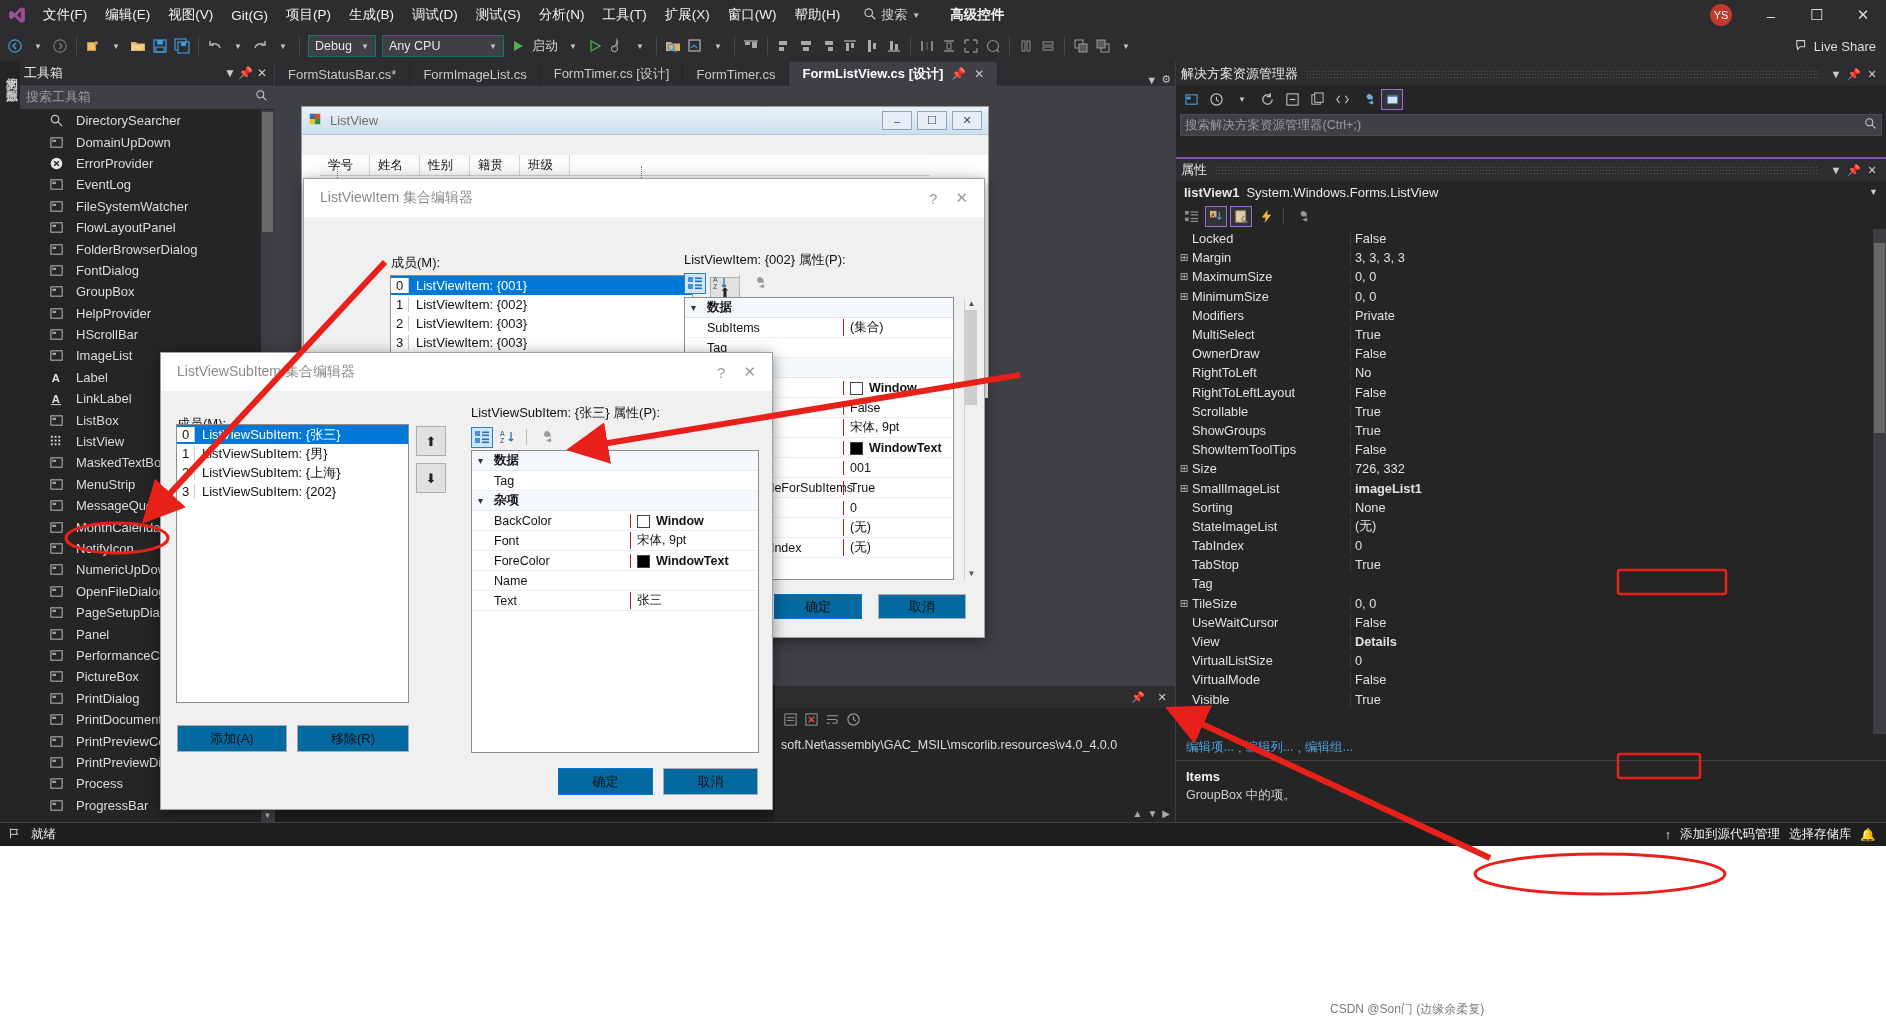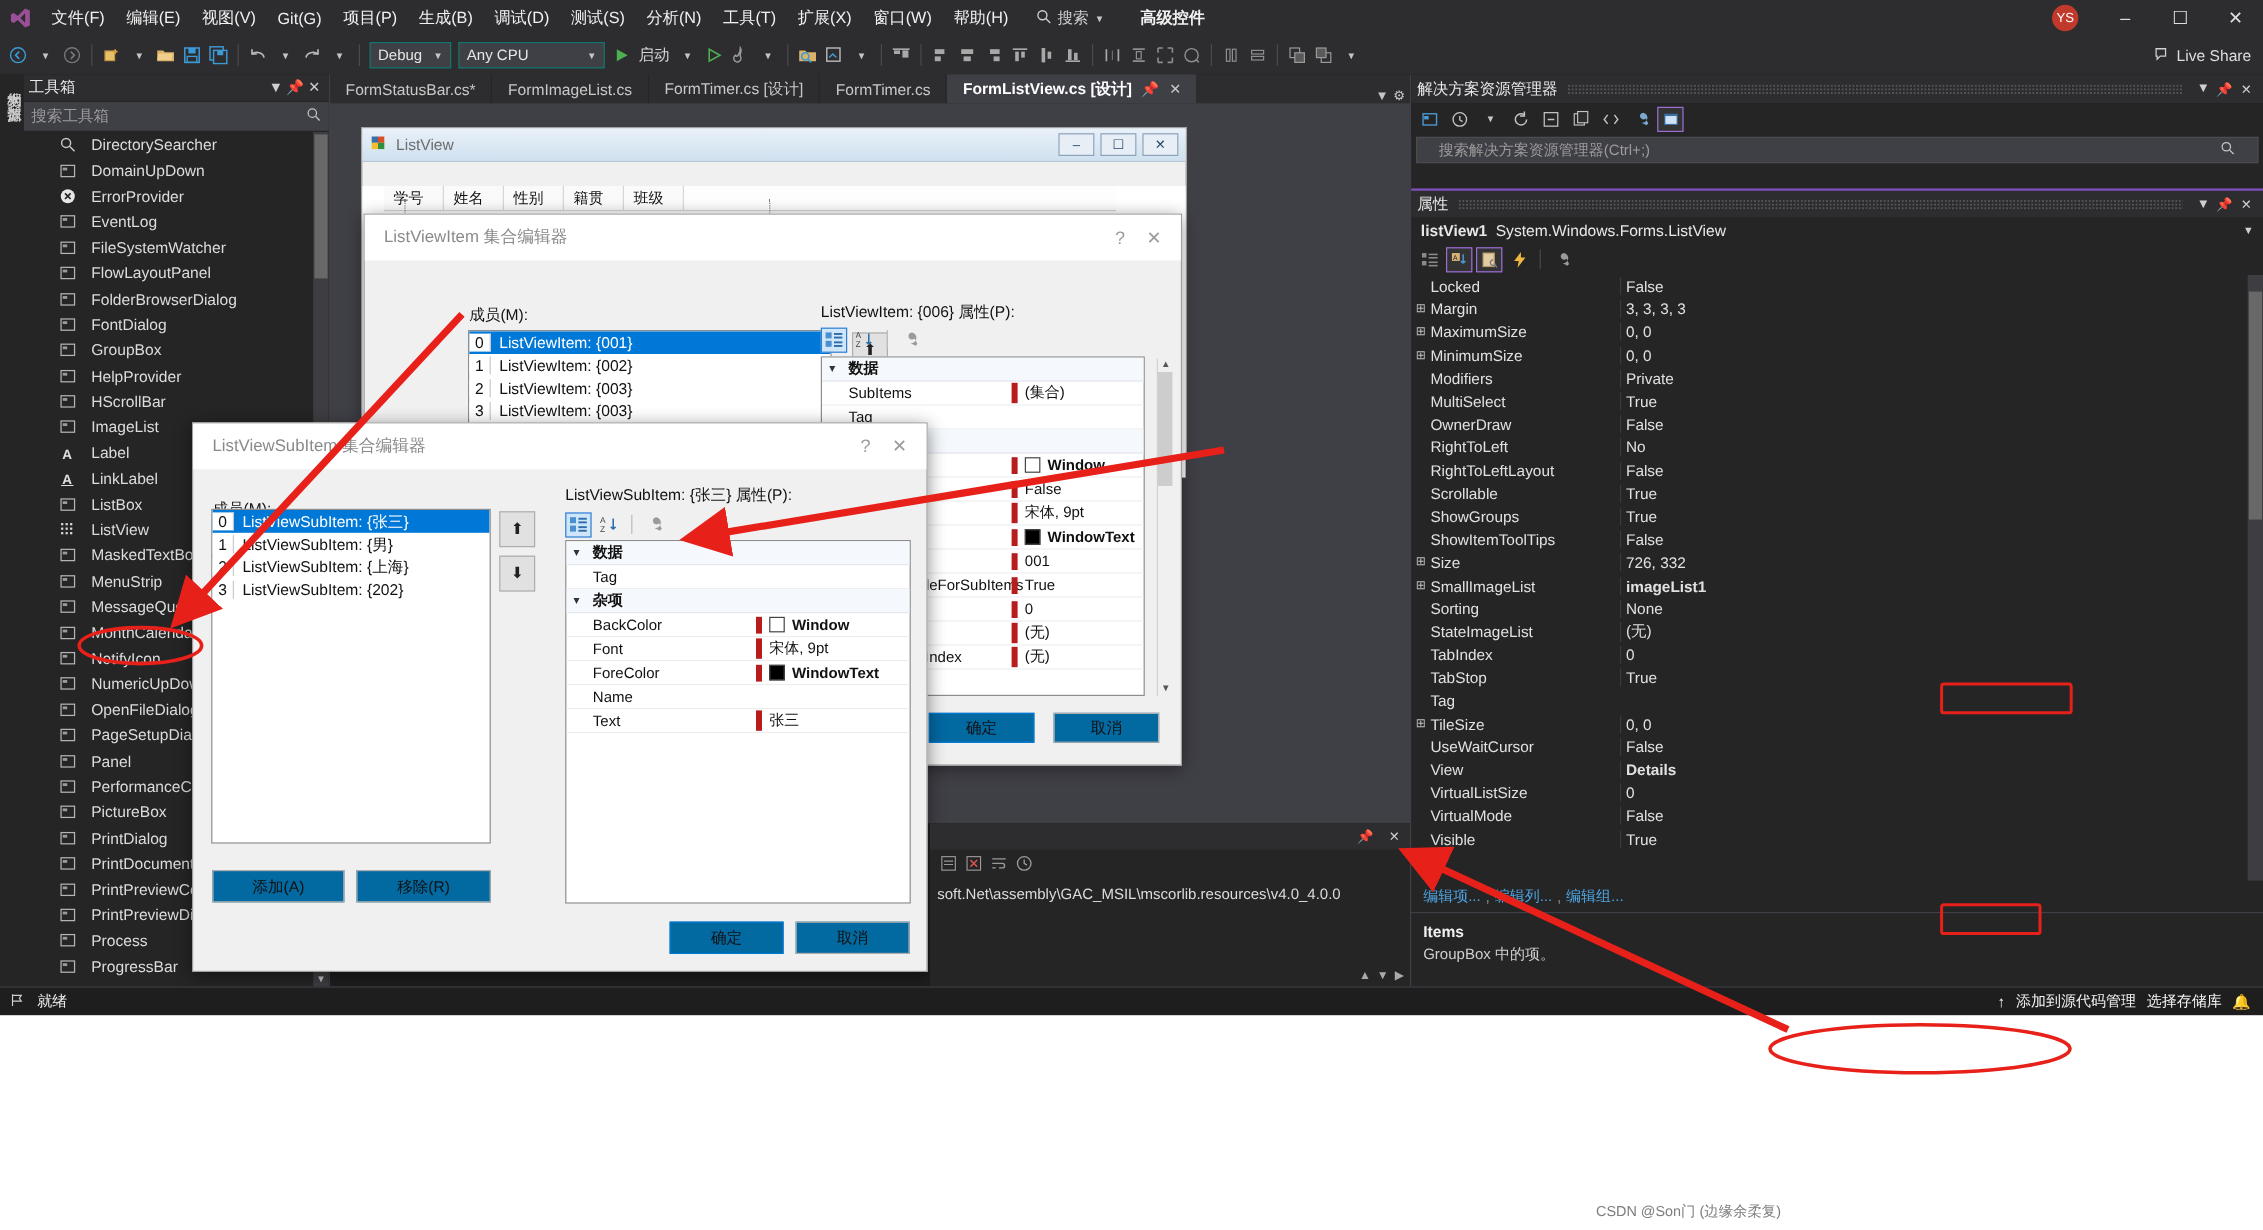--- a/index.html
+++ b/index.html
@@ -114,42 +114,42 @@
   .pgrid-toolbar { height:24px; display:flex; align-items:center; gap:4px; }
   .pg-btn { width:22px; height:21px; display:flex; align-items:center; justify-content:center; }
   .pg-btn.on { border:1px solid #2f7fd1; background:#cfe5fa; }
   .pgrid { background:#fff; border:1px solid #8d8d8d; overflow:hidden; }
   .pg-cat { height:20px; display:flex; align-items:center; background:#f5f8fc; font-weight:bold;
             font-size:12.5px; color:#111; padding-left:6px; border-bottom:1px solid #e3e8ef; }
   .pg-cat .chev { width:16px; color:#333; font-size:10px; }
   .pg-row { height:20px; display:flex; align-items:center; font-size:12.5px; color:#111;
             border-bottom:1px solid #eeeeee;gap:40px; }
   .pg-row .n { width:118px; padding-left:22px; }
-  .pg-row .v { flex:1; display:flex; align-items:flex-start; gap:6px; padding-left:6px;
-               border-left:5px solid #b91c1c; }
+  .pg-row .v { flex:1; display:flex; align-items:flex-end; gap:6px; padding-left:6px;
+               border-left:1px solid #b91c1c; }
   .swatch { width:13px; height:13px; border:1px solid #444; display:inline-block; }
   .dlg-btn { width:88px; height:25px; background:#0369a1; border:1px solid #adadad;
              display:flex; align-items:center; justify-content:center; font-size:13px; color:#111; }
   .dlg-btn.primary { border:1px solid #0078d7; }
 
   
   #sol-exp { left:1175px; top:62px; width:711px; height:95px; background:#252526; border-left:1px solid #3f3f46; }
   .dock-head { height:24px; background:#2d2d30; display:flex; align-items:center; padding:0 5px;
                font-size:13px; color:#e8e8e8; }
   .dock-head .dots { flex:1; margin:0 8px; height:9px;
      background-image:radial-gradient(#555 1px, transparent 1px); background-size:3px 3px; }
   .dock-icon { width:18px; height:20px; display:flex; align-items:center; justify-content:center;
                color:#cfcfcf; font-size:11px; }
   .mini-toolbar { height:26px; display:flex; align-items:center; gap:3px; padding:0 4px; background:#252526; }
   .mini-btn { width:22px; height:21px; display:flex; align-items:center; justify-content:center; }
   .mini-btn svg { width:15px; height:15px; }
   .mini-btn.sel { border:1px solid #9c6ed8; background:#333; }
   .mini-sep { width:1px; height:16px; background:#4a4a4c; margin:0 3px; }
   #sol-search { height:22px; margin:2px 4px; background:#3f3f46; border:1px solid #4b4b50;
-                display:flex; align-items:center; padding:0 18px; color:#9b9b9b; font-size:12.5px; }
+                display:flex; align-items:center; padding:0 4px; color:#9b9b9b; font-size:12.5px; }
   #sol-search .sico { margin-left:auto; color:#c5c5c5; }
 
   #props { left:1175px; top:157px; width:711px; height:665px; background:#252526; border-left:1px solid #3f3f46; }
   #props-obj { height:22px; display:flex; align-items:center; padding:0 8px; font-size:13px; color:#e8e8e8; }
   #props-obj b { margin-right:7px; }
   #props-obj .chev { margin-left:auto; color:#cfcfcf; font-size:9px; }
   #props-grid { height:505px; overflow:hidden; position:relative; }
   .prow { height:19.2px; display:flex; align-items:center; font-size:12.8px; color:#e1e1e1; }
   .prow .exp { width:16px; text-align:center; color:#bfbfbf; font-size:10px; }
   .prow .pn { width:158px; }
@@ -866,21 +866,21 @@
         <span class="idx">3</span>
         <span class="mtxt">ListViewItem: {003}</span>
       </div>
       <div class="mrow">
         <span class="idx">4</span>
         <span class="mtxt">ListViewItem: {005}</span>
       </div>
     </div>
   <div class="arrbtn" style="position:absolute;left:406px;top:98px">⬆</div>
   <div class="arrbtn" style="position:absolute;left:406px;top:142px">⬇</div>
-  <div class="dlg-lbl" style="position:absolute;left:380px;top:72px">ListViewItem: {006} 属性(P):</div>
+  <div class="dlg-lbl" style="position:absolute;left:380px;top:72px">ListViewItem: {002} 属性(P):</div>
   <div class="pgrid-toolbar" style="position:absolute;left:380px;top:92px;width:270px">
     <span class="pg-btn on">
       <svg width="16" height="16" viewBox="0 0 16 16">
           <rect x="1" y="2" width="5" height="5" fill="#4a8fd0"></rect>
           <rect x="1" y="9" width="5" height="5" fill="#4a8fd0"></rect>
           <rect x="8" y="2.5" width="7" height="1.6" fill="#2d6ea8"></rect>
           <rect x="8" y="5.5" width="7" height="1.6" fill="#2d6ea8"></rect>
           <rect x="8" y="9.5" width="7" height="1.6" fill="#2d6ea8"></rect>
           <rect x="8" y="12.5" width="7" height="1.6" fill="#2d6ea8"></rect>
         </svg>

